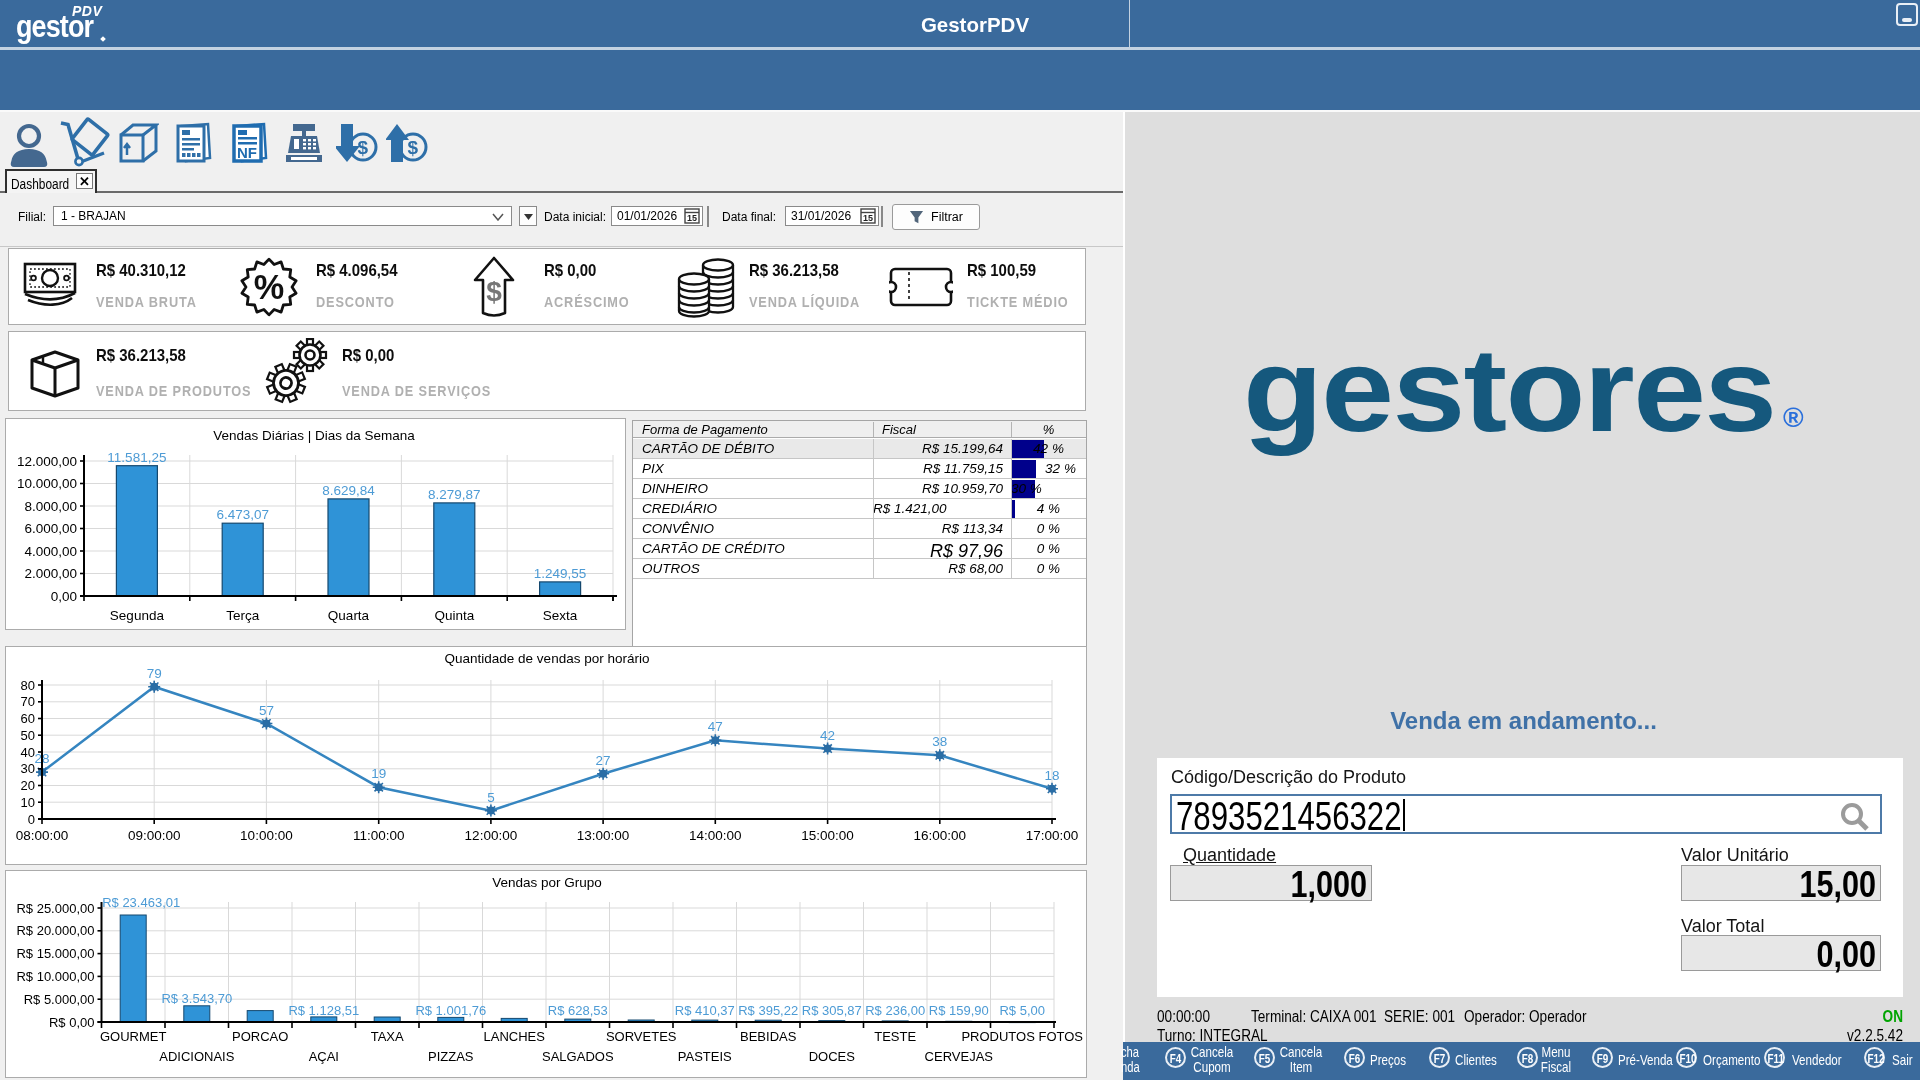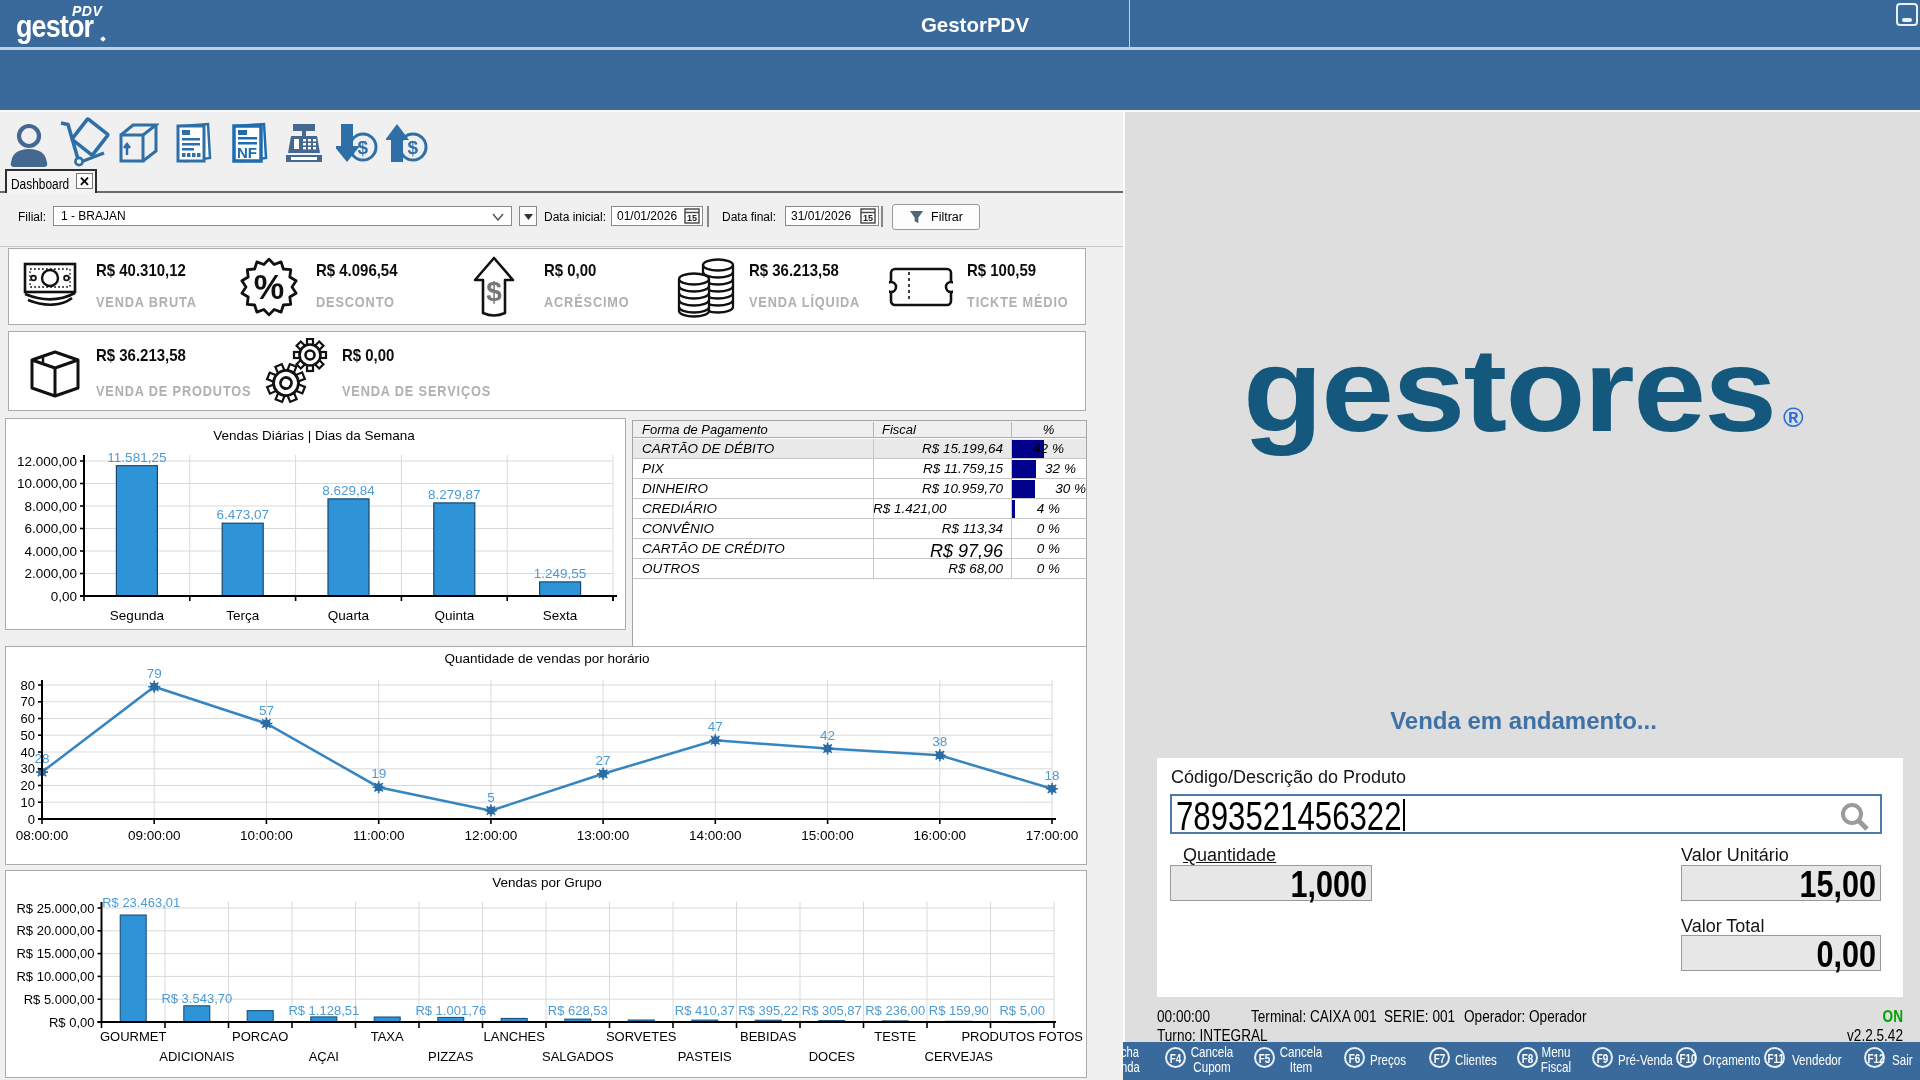--- a/index.html
+++ b/index.html
@@ -398,21 +398,21 @@
         <span class="abs" style="left:240px; top:2px; width:130px; text-align:right; font-size:13.5px;">R$ 11.759,15</span>
         <div class="abs" style="left:379px; top:1px; width:24.2px; height:18px; background:#00008b;"></div>
         <span class="abs" style="left:378px; top:2px; width:75px; text-align:center; font-size:13.5px;padding-left:24px;">32 %</span>
         <div class="abs" style="left:240px; top:0; width:1px; height:20px; background:#c6c6c6;"></div>
         <div class="abs" style="left:378px; top:0; width:1px; height:20px; background:#c6c6c6;"></div>
       </div>
       <div class="abs" style="left:0; top:58px; width:453px; height:20px; background:#fff; border-bottom:1px solid #c6c6c6;">
         <span class="abs" style="left:9px; top:2px; font-size:13.5px;">DINHEIRO</span>
         <span class="abs" style="left:240px; top:2px; width:130px; text-align:right; font-size:13.5px;">R$ 10.959,70</span>
         <div class="abs" style="left:379px; top:1px; width:22.7px; height:18px; background:#00008b;"></div>
-        <span class="abs" style="left:378px; top:2px; width:75px; text-align:right; font-size:13.5px;">30 %</span>
+        <span class="abs" style="left:378px; top:2px; width:75px; text-align:left; font-size:13.5px;">30 %</span>
         <div class="abs" style="left:240px; top:0; width:1px; height:20px; background:#c6c6c6;"></div>
         <div class="abs" style="left:378px; top:0; width:1px; height:20px; background:#c6c6c6;"></div>
       </div>
       <div class="abs" style="left:0; top:78px; width:453px; height:20px; background:#fff; border-bottom:1px solid #c6c6c6;">
         <span class="abs" style="left:9px; top:2px; font-size:13.5px;">CREDIÁRIO</span>
         <span class="abs" style="left:240px; top:2px; width:130px; font-size:13.5px;">R$ 1.421,00</span>
         <div class="abs" style="left:379px; top:1px; width:3.0px; height:18px; background:#00008b;"></div>
         <span class="abs" style="left:378px; top:2px; width:75px; text-align:center; font-size:13.5px;">4 %</span>
         <div class="abs" style="left:240px; top:0; width:1px; height:20px; background:#c6c6c6;"></div>
         <div class="abs" style="left:378px; top:0; width:1px; height:20px; background:#c6c6c6;"></div>

